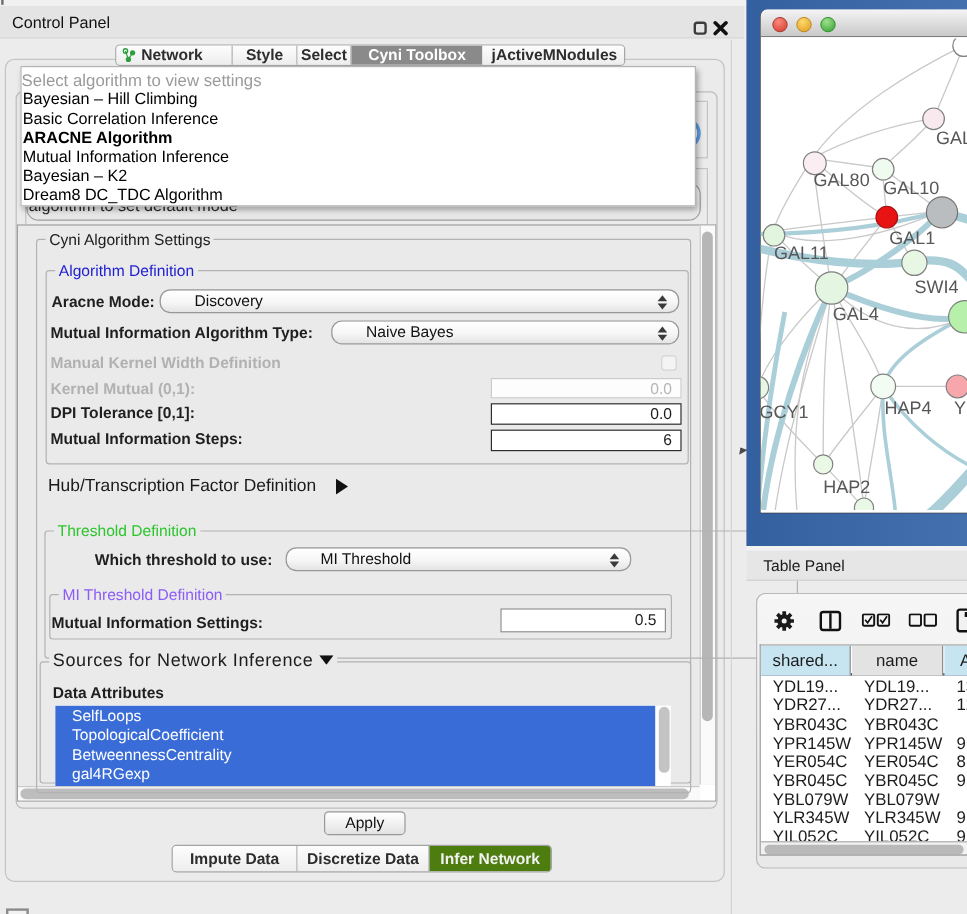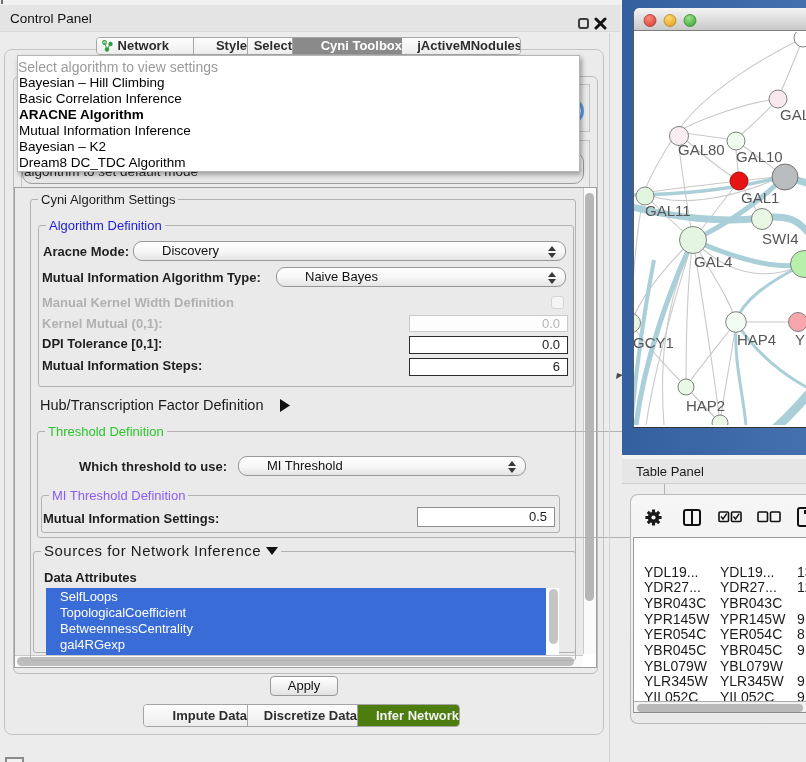--- a/index.html
+++ b/index.html
@@ -7,21 +7,21 @@
 .b{font-weight:bold;color:#1f1f1f}
 .gl{font-weight:bold;color:#b1b1b1}
 .fs{position:absolute;border:1px solid #b2b2b2;border-radius:3px}
 .leg{position:absolute;top:-8px;left:7px;background:#ebebeb;padding:0 3px;line-height:15px;white-space:nowrap}
 .combo{position:absolute;border:1px solid #989898;border-radius:9px;background:linear-gradient(#ffffff,#f6f6f6 55%,#e4e4e4);line-height:18px;padding-left:28px;color:#111}
 .spin{position:absolute;right:9px;top:4px;width:8px}
 .spin i{display:block;width:0;height:0;border-left:4px solid transparent;border-right:4px solid transparent}
 .spin .u{border-bottom:5px solid #3a3a3a;margin-bottom:2px}
 .spin .d{border-top:5px solid #3a3a3a}
 .fld{position:absolute;background:#fff;text-align:right;padding-right:7px;line-height:16px}
-.tabt{display:inline-block;height:100%;border-right:1px solid #a6a6a6;text-align:right;font-weight:bold;color:#2d2d2d;background:linear-gradient(#fdfdfd,#ededed)}
+.tabt{display:inline-block;height:100%;border-right:1px solid #a6a6a6;text-align:center;font-weight:bold;color:#2d2d2d;background:linear-gradient(#fdfdfd,#ededed)}
 .row{position:absolute;white-space:nowrap}
 </style></head>
 <body>
 
 <div class="a" style="left:0;top:0;width:806px;height:5px;background:#f1f1f1"></div>
 <div class="a" style="left:1px;top:0;width:2px;height:4px;background:#6d6d6d"></div>
 <div class="a" style="left:0;top:5px;width:620px;height:27px;background:#e4e4e4;border-bottom:1px solid #d8d8d8">
  <span style="position:absolute;left:10px;top:6px;font-size:13.5px;color:#111">Control Panel</span>
  <span style="position:absolute;left:578px;top:13px;width:11px;height:11px;border:2px solid #3c3c3c;border-radius:3px"></span>
  <svg style="position:absolute;left:594px;top:12px" width="13" height="13" viewBox="0 0 13 13">
@@ -82,21 +82,21 @@
 <div class="row b" style="left:42px;top:336px">DPI Tolerance [0,1]:</div>
 <div class="fld" style="left:409px;top:336px;width:159px;height:18px;border:1px solid #2c2c2c">0.0</div>
 <div class="row b" style="left:42px;top:358px">Mutual Information Steps:</div>
 <div class="fld" style="left:409px;top:358px;width:159px;height:18px;border:1px solid #2c2c2c">6</div>
 
 <div class="row" style="left:40px;top:397px;font-size:14.5px;color:#1a1a1a">Hub/Transcription Factor Definition</div>
 <svg class="a" style="left:279px;top:399px" width="12" height="13" viewBox="0 0 12 13">
     <path d="M1 0 L11 6.5 L1 13 Z" fill="#111"></path>
   </svg>
 
-<div class="fs" style="left:37px;top:431px;width:628px;height:107px">
+<div class="fs" style="left:37px;top:442px;width:628px;height:107px">
     <span class="leg" style="background:#eaeaea;color:#2dc52d">Threshold Definition</span>
   </div>
 <div class="row b" style="left:79px;top:459px">Which threshold to use:</div>
 <div class="combo" style="left:238px;top:456px;width:288px;height:20px">MI Threshold<span class="spin">
       <i class="u"></i>
       <i class="d"></i>
     </span></div>
 <div class="fs" style="left:41px;top:495px;width:519px;height:38px">
     <span class="leg" style="background:#eaeaea;color:#8b5cf6">MI Threshold Definition</span>
   </div>
@@ -255,20 +255,25 @@
  <g fill="none" stroke="#111" stroke-width="1.6">
       <rect x="1" y="1" width="9.5" height="9.5" rx="1"></rect>
       <rect x="13.5" y="1" width="9.5" height="9.5" rx="1"></rect>
     </g>
 </svg>
 <div class="a" style="left:797px;top:507px;width:12px;height:20px;border:2.4px solid #111;border-radius:3px;background:#f2f2f2">
     <span style="position:absolute;right:-1px;top:1px;width:4px;height:4px;border-left:2px solid #111;border-bottom:2px solid #111"></span>
   </div>
 
 <div class="a" style="left:633px;top:537px;width:173px;height:175px;border-left:1px solid #9a9a9a;border-top:1px solid #9a9a9a;background:#fff;font-size:14px;overflow:hidden">
+ <div style="position:absolute;left:0;top:0;width:173px;height:25px;border-bottom:2px solid #4c4c4c">
+  <span style="position:absolute;left:0;top:0;width:75px;height:25px;background:#c6e5f1;border-right:1px solid #8e8e8e;text-align:center;line-height:24px">shared...</span>
+  <span style="position:absolute;left:76px;top:0;width:76px;height:25px;background:#e3e3e3;border-right:1px solid #8e8e8e;text-align:center;line-height:24px">name</span>
+  <span style="position:absolute;left:153px;top:0;width:20px;height:25px;background:#c6e5f1;line-height:24px;padding-left:13px">A</span>
+ </div>
  <div class="row" style="left:10px;top:26.5px;line-height:15.7px">YDL19...<br>YDR27...<br>YBR043C<br>YPR145W<br>YER054C<br>YBR045C<br>YBL079W<br>YLR345W<br>YIL052C</div>
  <div class="row" style="left:86px;top:26.5px;line-height:15.7px">YDL19...<br>YDR27...<br>YBR043C<br>YPR145W<br>YER054C<br>YBR045C<br>YBL079W<br>YLR345W<br>YIL052C</div>
  <div class="row" style="left:163px;top:26.5px;line-height:15.7px">13<br>12<br><br>9.<br>8.<br>9.<br><br>9.<br>9.</div>
  <div style="position:absolute;left:0;top:163px;width:173px;height:12px;background:#f2f2f2;border-top:1px solid #ababab">
   <span style="position:absolute;left:3px;top:1.5px;width:166px;height:8.5px;background:#b9b9b9;border-radius:4px"></span>
  </div>
 </div>
 <div class="a" style="left:633px;top:712px;width:173px;height:1px;background:#8e8e8e"></div>
 
 <div class="a" style="left:17px;top:55px;width:563px;height:117px;background:#fff;border:1px solid #b5b5b5;box-shadow:2px 3px 5px rgba(0,0,0,0.35);z-index:50">

